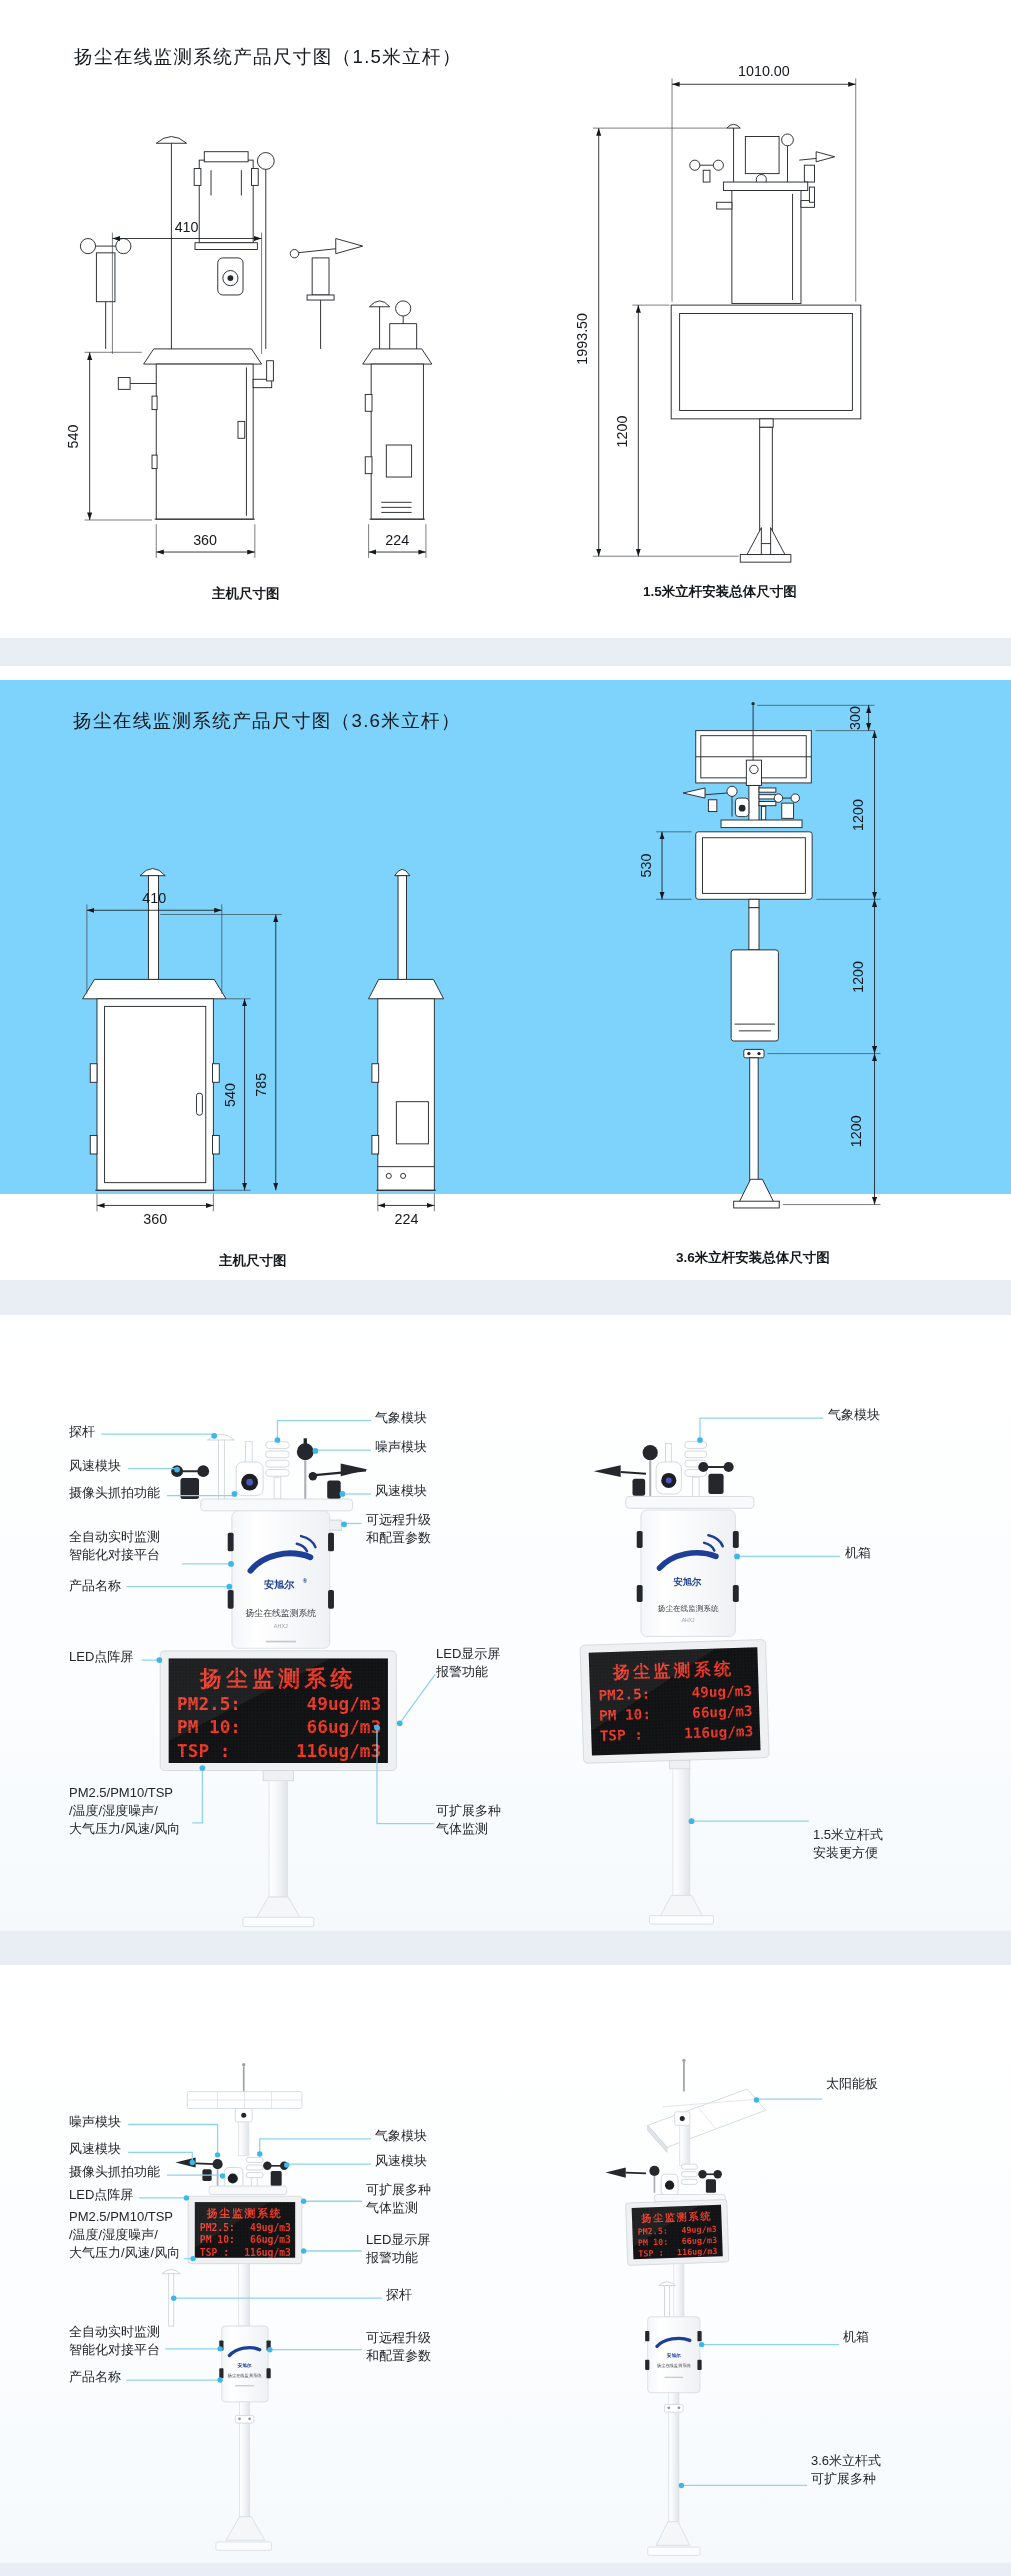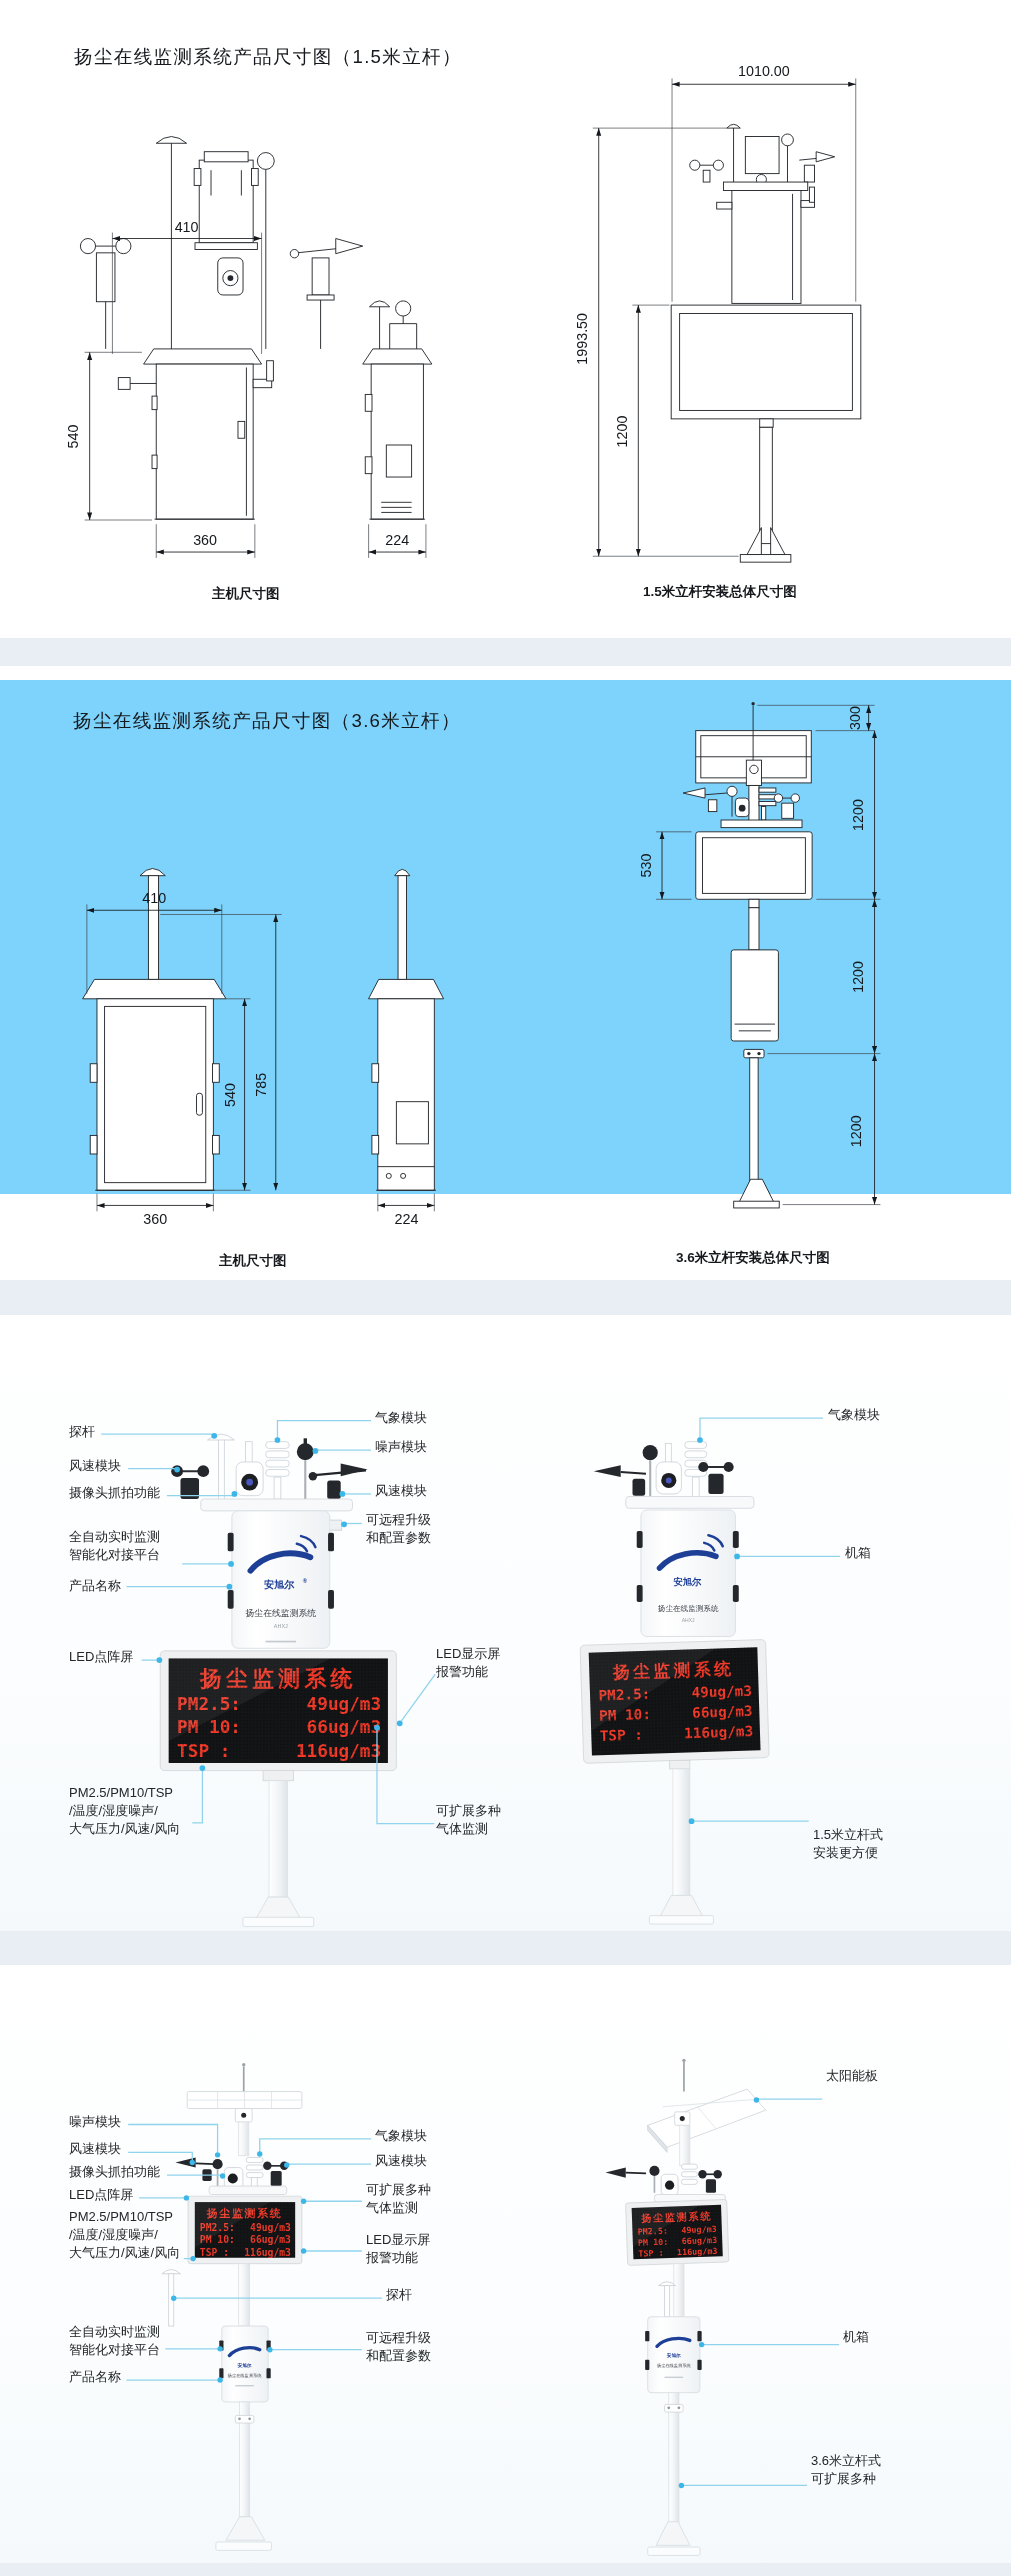--- a/index.html
+++ b/index.html
@@ -765,21 +765,21 @@
     <div class="lbl" style="left:69px;top:403px;">产品名称</div>
     <div class="lbl" style="left:375px;top:162px;">气象模块</div>
     <div class="lbl" style="left:375px;top:187px;">风速模块</div>
     <div class="lbl" style="left:366px;top:216px;">可扩展多种
 气体监测</div>
     <div class="lbl" style="left:366px;top:266px;">LED显示屏
 报警功能</div>
     <div class="lbl" style="left:386px;top:321px;">探杆</div>
     <div class="lbl" style="left:366px;top:364px;">可远程升级
 和配置参数</div>
-    <div class="lbl" style="left:826px;top:102px;">太阳能板</div>
+    <div class="lbl" style="left:826px;top:110px;">太阳能板</div>
     <div class="lbl" style="left:843px;top:363px;">机箱</div>
     <div class="lbl" style="left:811px;top:487px;">3.6米立杆式
 可扩展多种</div>
   </section>
 
   <div class="band" style="top:2563px;height:12.6px;"></div>
 </div>
 
 
 </body></html>

